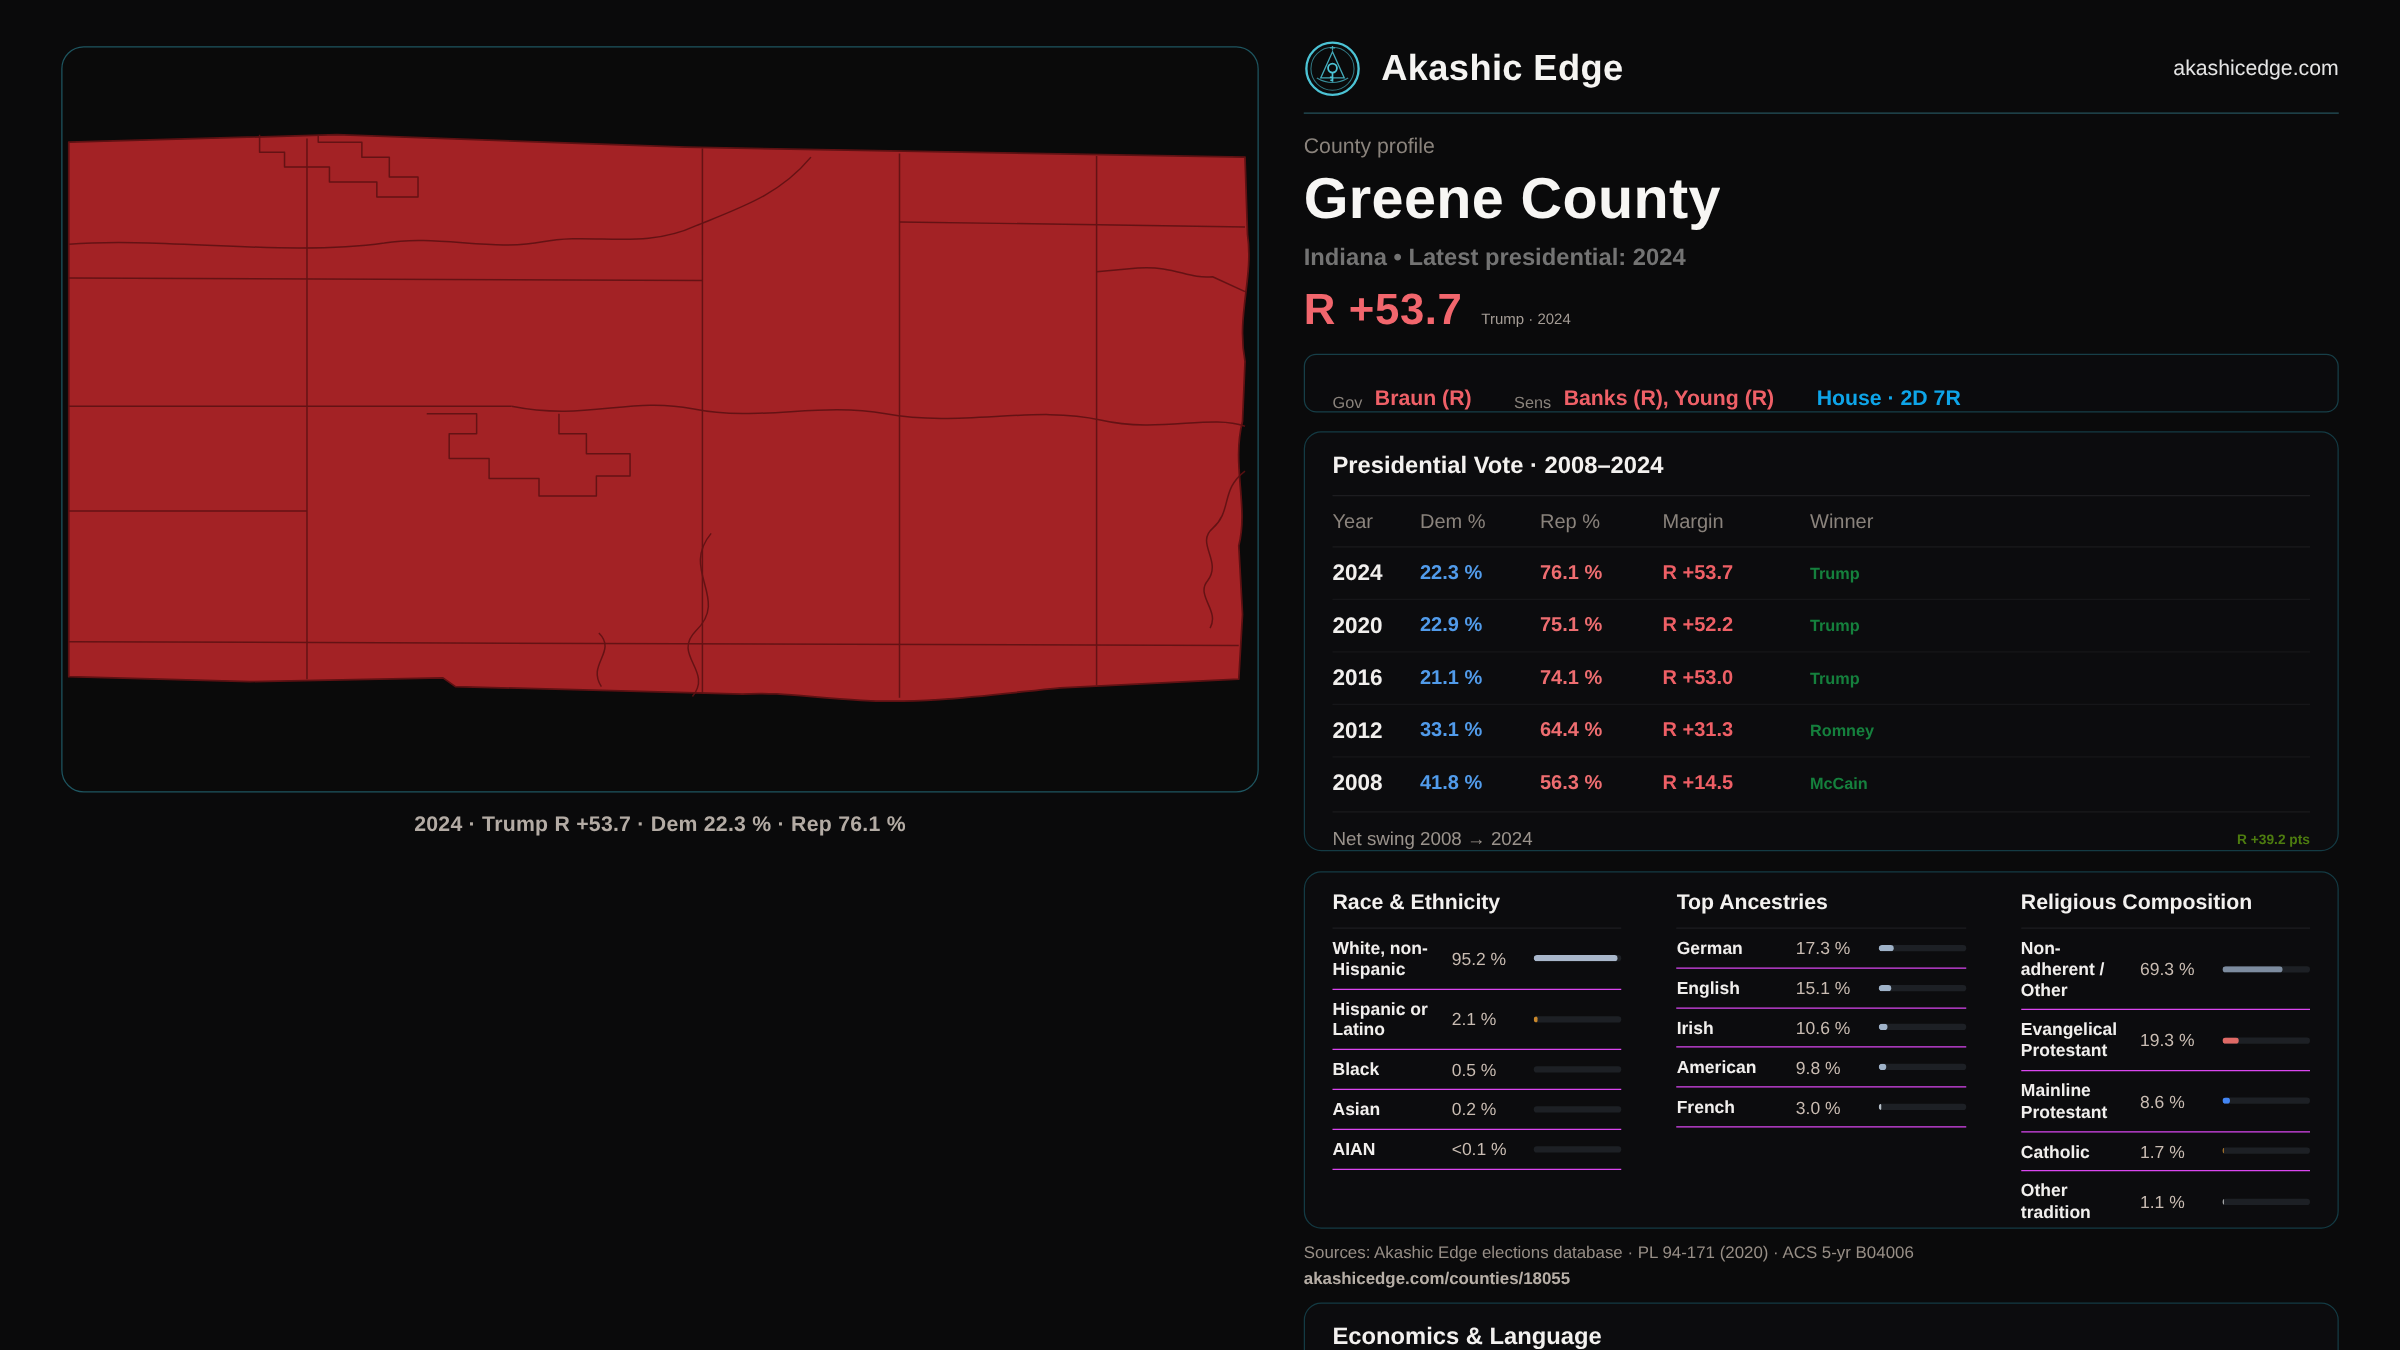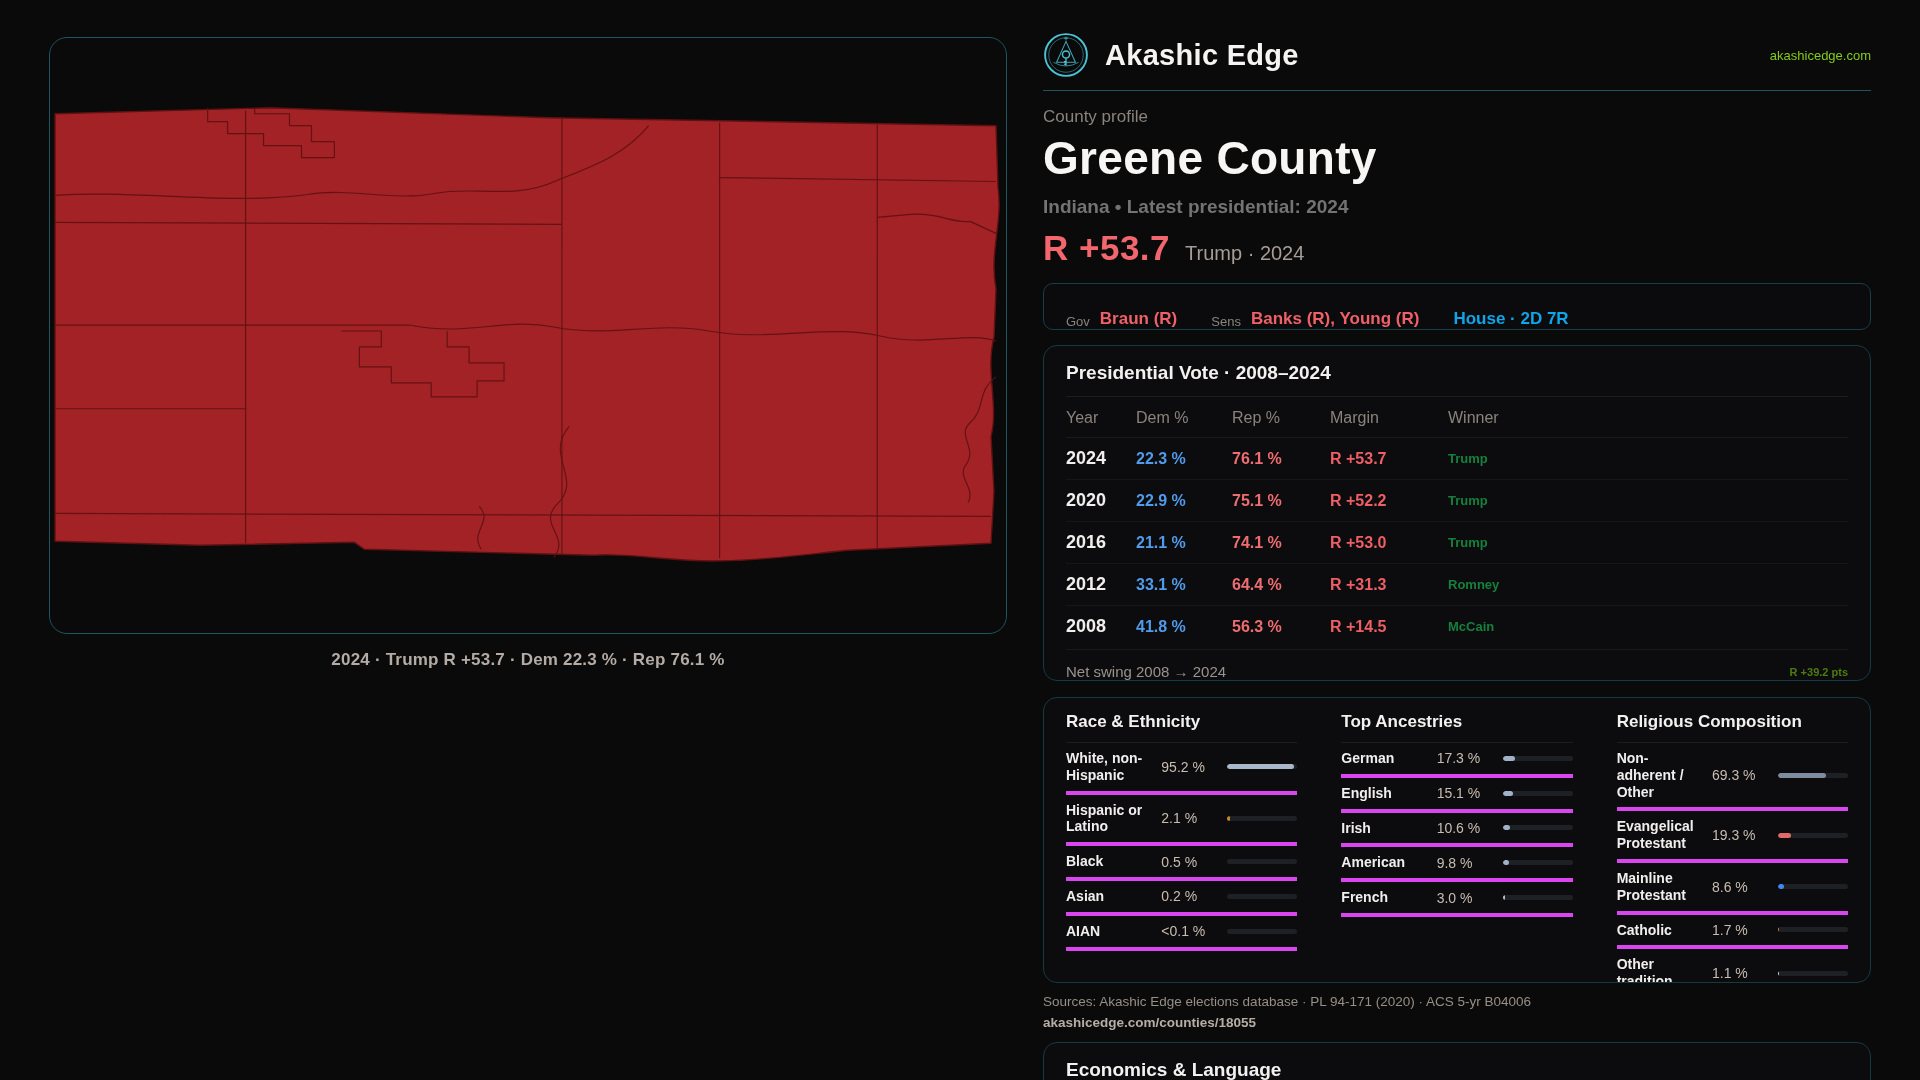--- a/index.html
+++ b/index.html
@@ -12,29 +12,29 @@
   .map-panel svg { width:100%; height:100%; display:block; }
   .map-caption { position:absolute; left:49px; top:650px; width:958px; text-align:center;
     font-size:17px; font-weight:bold; color:#b3aba4; letter-spacing:.2px; }
 
   
   .right-col { position:absolute; left:1043px; top:0; width:828px; }
 
   .hdr { display:flex; align-items:center; padding-top:32px; }
   .logo { width:46px; height:46px; flex:0 0 auto; }
   .brand { font-size:29px; font-weight:bold; color:#f5f4f2; margin-left:16px; letter-spacing:.3px; }
-  .domain { margin-left:auto; font-size:13px; color:#84cc16; }
+  .domain { margin-left:auto; font-size:17px; color:#e5e5e5; }
   .hdr-divider { height:1px; background:#24525c; margin-top:12px; }
 
   .kicker { margin-top:16px; font-size:17px; color:#8a837c; }
   .county-title { margin-top:4px; font-size:46px; font-weight:bold; color:#f7f6f4; letter-spacing:.3px; }
   .subtitle { margin-top:11px; font-size:19px; font-weight:bold; color:#737373; }
   .margin-row { margin-top:10px; display:flex; align-items:baseline; }
   .margin-big { font-size:35px; font-weight:bold; color:#f2666d; letter-spacing:.5px; }
-  .margin-ctx { font-size:20px; color:#a59d96; margin-left:15px; }
+  .margin-ctx { font-size:12px; color:#a59d96; margin-left:15px; }
 
   .officials { margin-top:15px; height:47px; border:1px solid #173f48; border-radius:10px;
     background:#0b0b0d; display:flex; align-items:flex-end; padding:0 22px; }
   .off-label { font-size:13px; color:#8a837c; margin-right:10px; }
   .off-red { font-size:17px; font-weight:bold; color:#ef6067; }
   .off-gap { width:34px; }
   .off-house { font-size:17px; font-weight:bold; color:#0ea5e9; margin-left:34px; }
 
   .panel { border:1px solid #143b44; border-radius:14px; background:#0c0c0e; }
   .pres-panel { margin-top:15px; height:336px; padding:16px 22px 0; overflow:hidden; }
@@ -50,21 +50,21 @@
   .c-margin { font-size:16px; font-weight:bold; color:#ee5f65; }
   .c-winner { font-size:13px; font-weight:bold; color:#15803d; }
   .tbl-foot { display:flex; justify-content:space-between; align-items:center; padding:13px 0 0; border-top:1px solid #1a1a1d; margin-top:2px; }
   .foot-label { font-size:15px; color:#9a938c; }
   .foot-value { font-size:11px; font-weight:bold; color:#4d7c0f; }
 
   .demo-panel { margin-top:16px; height:286px; padding:14px 22px 0; display:grid;
     grid-template-columns:1fr 1fr 1fr; column-gap:44px; overflow:hidden; }
   .col-title { font-size:17px; font-weight:bold; color:#f3f1ef; padding-bottom:10px; border-bottom:1px solid #1d1d20; }
   .stat-row { display:grid; grid-template-columns:1fr 58px 70px; column-gap:8px; align-items:center;
-    padding:7px 0; border-bottom:4px solid #d946ef; }
+    padding:7px 0; border-bottom:1px solid #d946ef; }
   .stat-label { font-size:14px; font-weight:bold; color:#f1efed; line-height:1.2; }
   .stat-value { font-size:14px; color:#c9bcb2; }
   .stat-bar { height:5px; background:#1d2025; border-radius:3px; overflow:hidden; }
   .stat-fill { display:block; height:5px; border-radius:3px; width:0; }
 
   .sources { margin-top:10px; font-size:13.5px; color:#978e86; line-height:1.35; }
   .sources .src-link { font-weight:bold; color:#b6aea6; margin-top:3px; }
 
   .econ-panel { margin-top:10px; height:60px; padding:16px 22px 0; }
   .econ-title { font-size:19px; font-weight:bold; color:#f3f1ef; }

